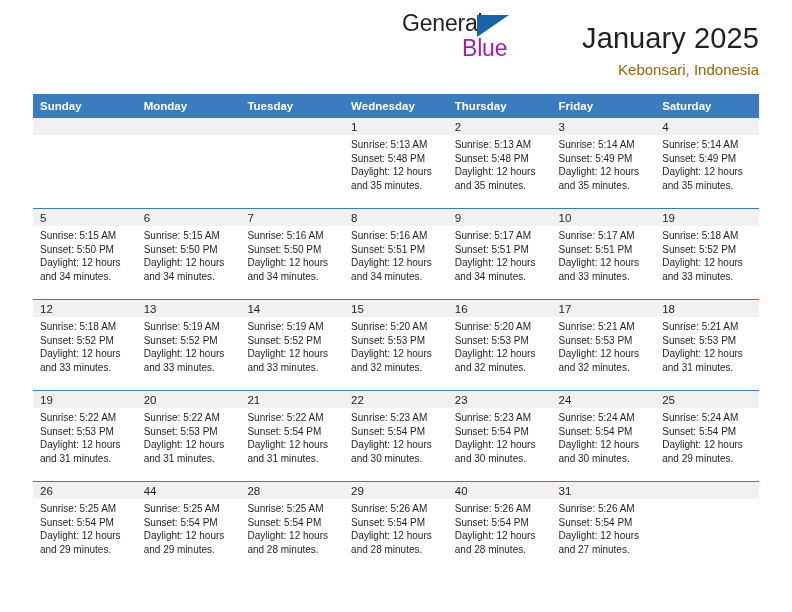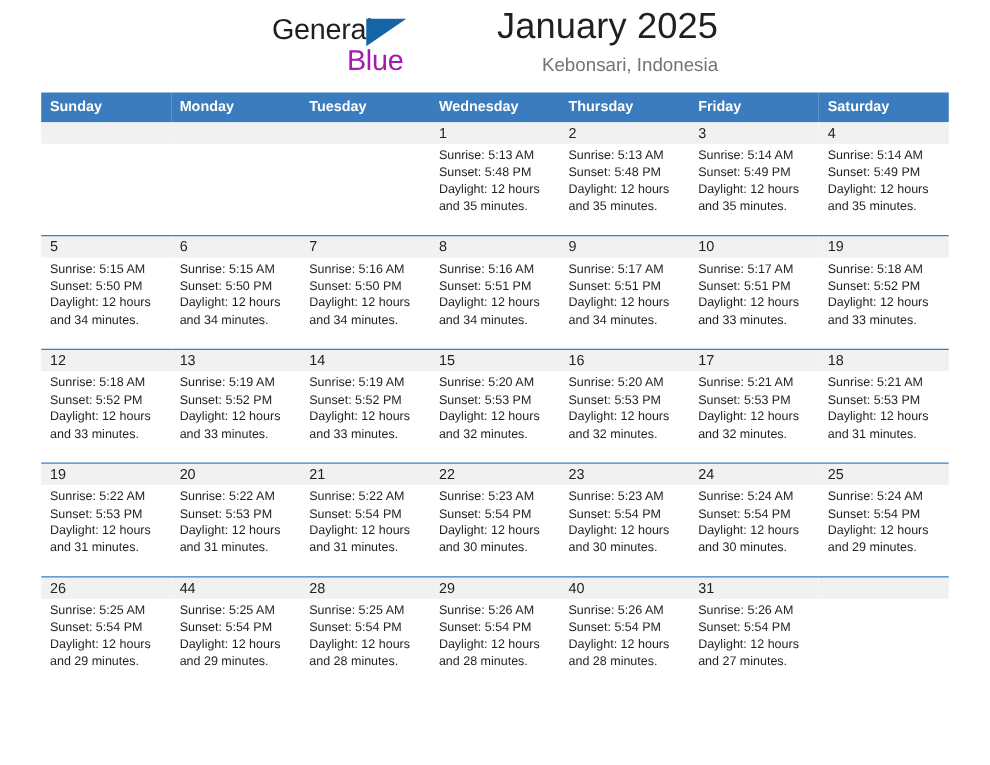--- a/index.html
+++ b/index.html
@@ -19,24 +19,24 @@
     position: relative;
     width: 792px;
     height: 612px;
     box-sizing: border-box;
     padding: 0 33px;
   }
 
   
   .topbar {
     position: relative;
-    height: 74px;
+    height: 94px;
     display: flex;
     align-items: flex-start;
-    justify-content: center;
+    justify-content: flex-end;
   }
 
   .logo {
     position: relative;
     margin-top: 10px;
     width: 180px;
     height: 56px;
     user-select: none;
   }
   .logo-general {
@@ -62,32 +62,32 @@
     left: 60px;
     top: 25px;
     font-size: 23px;
     letter-spacing: -0.2px;
     color: #a21caf;
     line-height: 26px;
   }
 
   .titleblock {
     text-align: right;
-    margin-top: 3px;
+    margin-top: 20px;
   }
   .cal-title {
     font-size: 29px;
     font-weight: normal;
     color: #231f20;
     line-height: 36px;
     letter-spacing: 0.1px;
   }
   .cal-subtitle {
     font-size: 15px;
-    color: #737373;
+    color: #a16207;
     line-height: 22px;
     margin-top: 3px;
   }
 
   
   .calendar {
     width: 726px;
     border-collapse: collapse;
     table-layout: fixed;
   }

